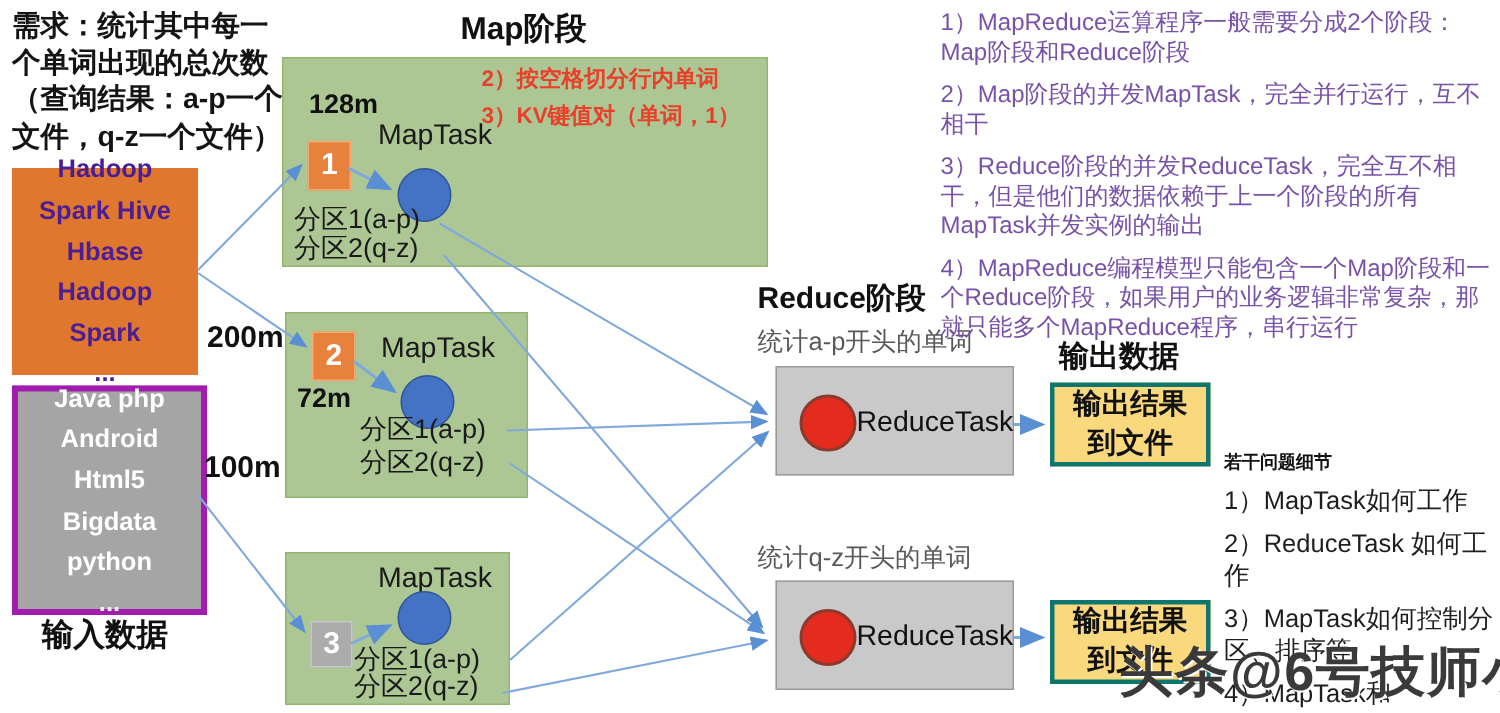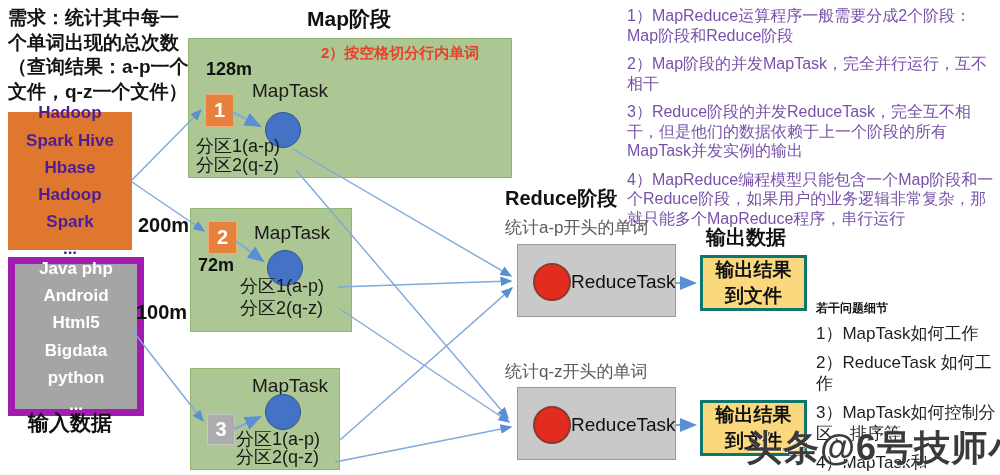--- a/index.html
+++ b/index.html
@@ -6,21 +6,21 @@
   .canvas{position:relative;width:1000px;height:475px;background:#ffffff;overflow:hidden;
           font-family:"Liberation Sans","DejaVu Sans",sans-serif;color:#111;}
   .abs{position:absolute;}
   .pre{white-space:pre-line;}
   .center{display:flex;align-items:center;justify-content:center;text-align:center;}
 
   
   #demand{left:8px;top:6px;width:182px;font-size:19px;font-weight:bold;line-height:1.3;color:#141414;}
   #input1{left:8px;top:112px;width:124px;height:138px;background:#E0772F;color:#4c1d95;
           font-size:17px;font-weight:bold;line-height:1.6;}
-  #input2{left:8px;top:257px;width:122px;height:145px;background:#A5A5A5;border:7px solid #a21caf;
+  #input2{left:8px;top:257px;width:122px;height:145px;background:#A5A5A5;border:4px solid #a21caf;
           color:#fff;font-size:17px;font-weight:bold;line-height:1.6;}
   #input-label{left:28px;top:409px;font-size:21px;font-weight:bold;}
   #m200{left:138px;top:214px;font-size:20px;font-weight:bold;}
   #m100{left:136px;top:301px;font-size:20px;font-weight:bold;}
 
   
   #map-title{left:188px;top:5px;width:322px;text-align:center;font-size:21px;font-weight:bold;}
   .greenbox{background:#ACC793;border:1px solid #92B56F;}
   #mapbox1{left:188px;top:38px;width:322px;height:138px;}
   #mapbox2{left:190px;top:208px;width:160px;height:122px;}
@@ -112,20 +112,21 @@
 
   <div class="abs greenbox" id="mapbox1"></div>
   <div class="abs sizelab" id="l128">128m</div>
   <div class="abs center sq-orange" id="sq1">1</div>
   <div class="abs mt" id="mt1">MapTask</div>
   <div class="abs task-circle" id="c1"></div>
   <div class="abs part" id="p1a">分区1(a-p)</div>
   <div class="abs part" id="p1b">分区2(q-z)</div>
   <div class="abs" id="steps">
     <div class="step">2）按空格切分行内单词</div>
+    <div class="step">3）KV键值对（单词，1）</div>
   </div>
 
   <div class="abs greenbox" id="mapbox2"></div>
   <div class="abs center sq-orange" id="sq2">2</div>
   <div class="abs mt" id="mt2">MapTask</div>
   <div class="abs sizelab" id="l72">72m</div>
   <div class="abs task-circle" id="c2"></div>
   <div class="abs part" id="p2a">分区1(a-p)</div>
   <div class="abs part" id="p2b">分区2(q-z)</div>
 

